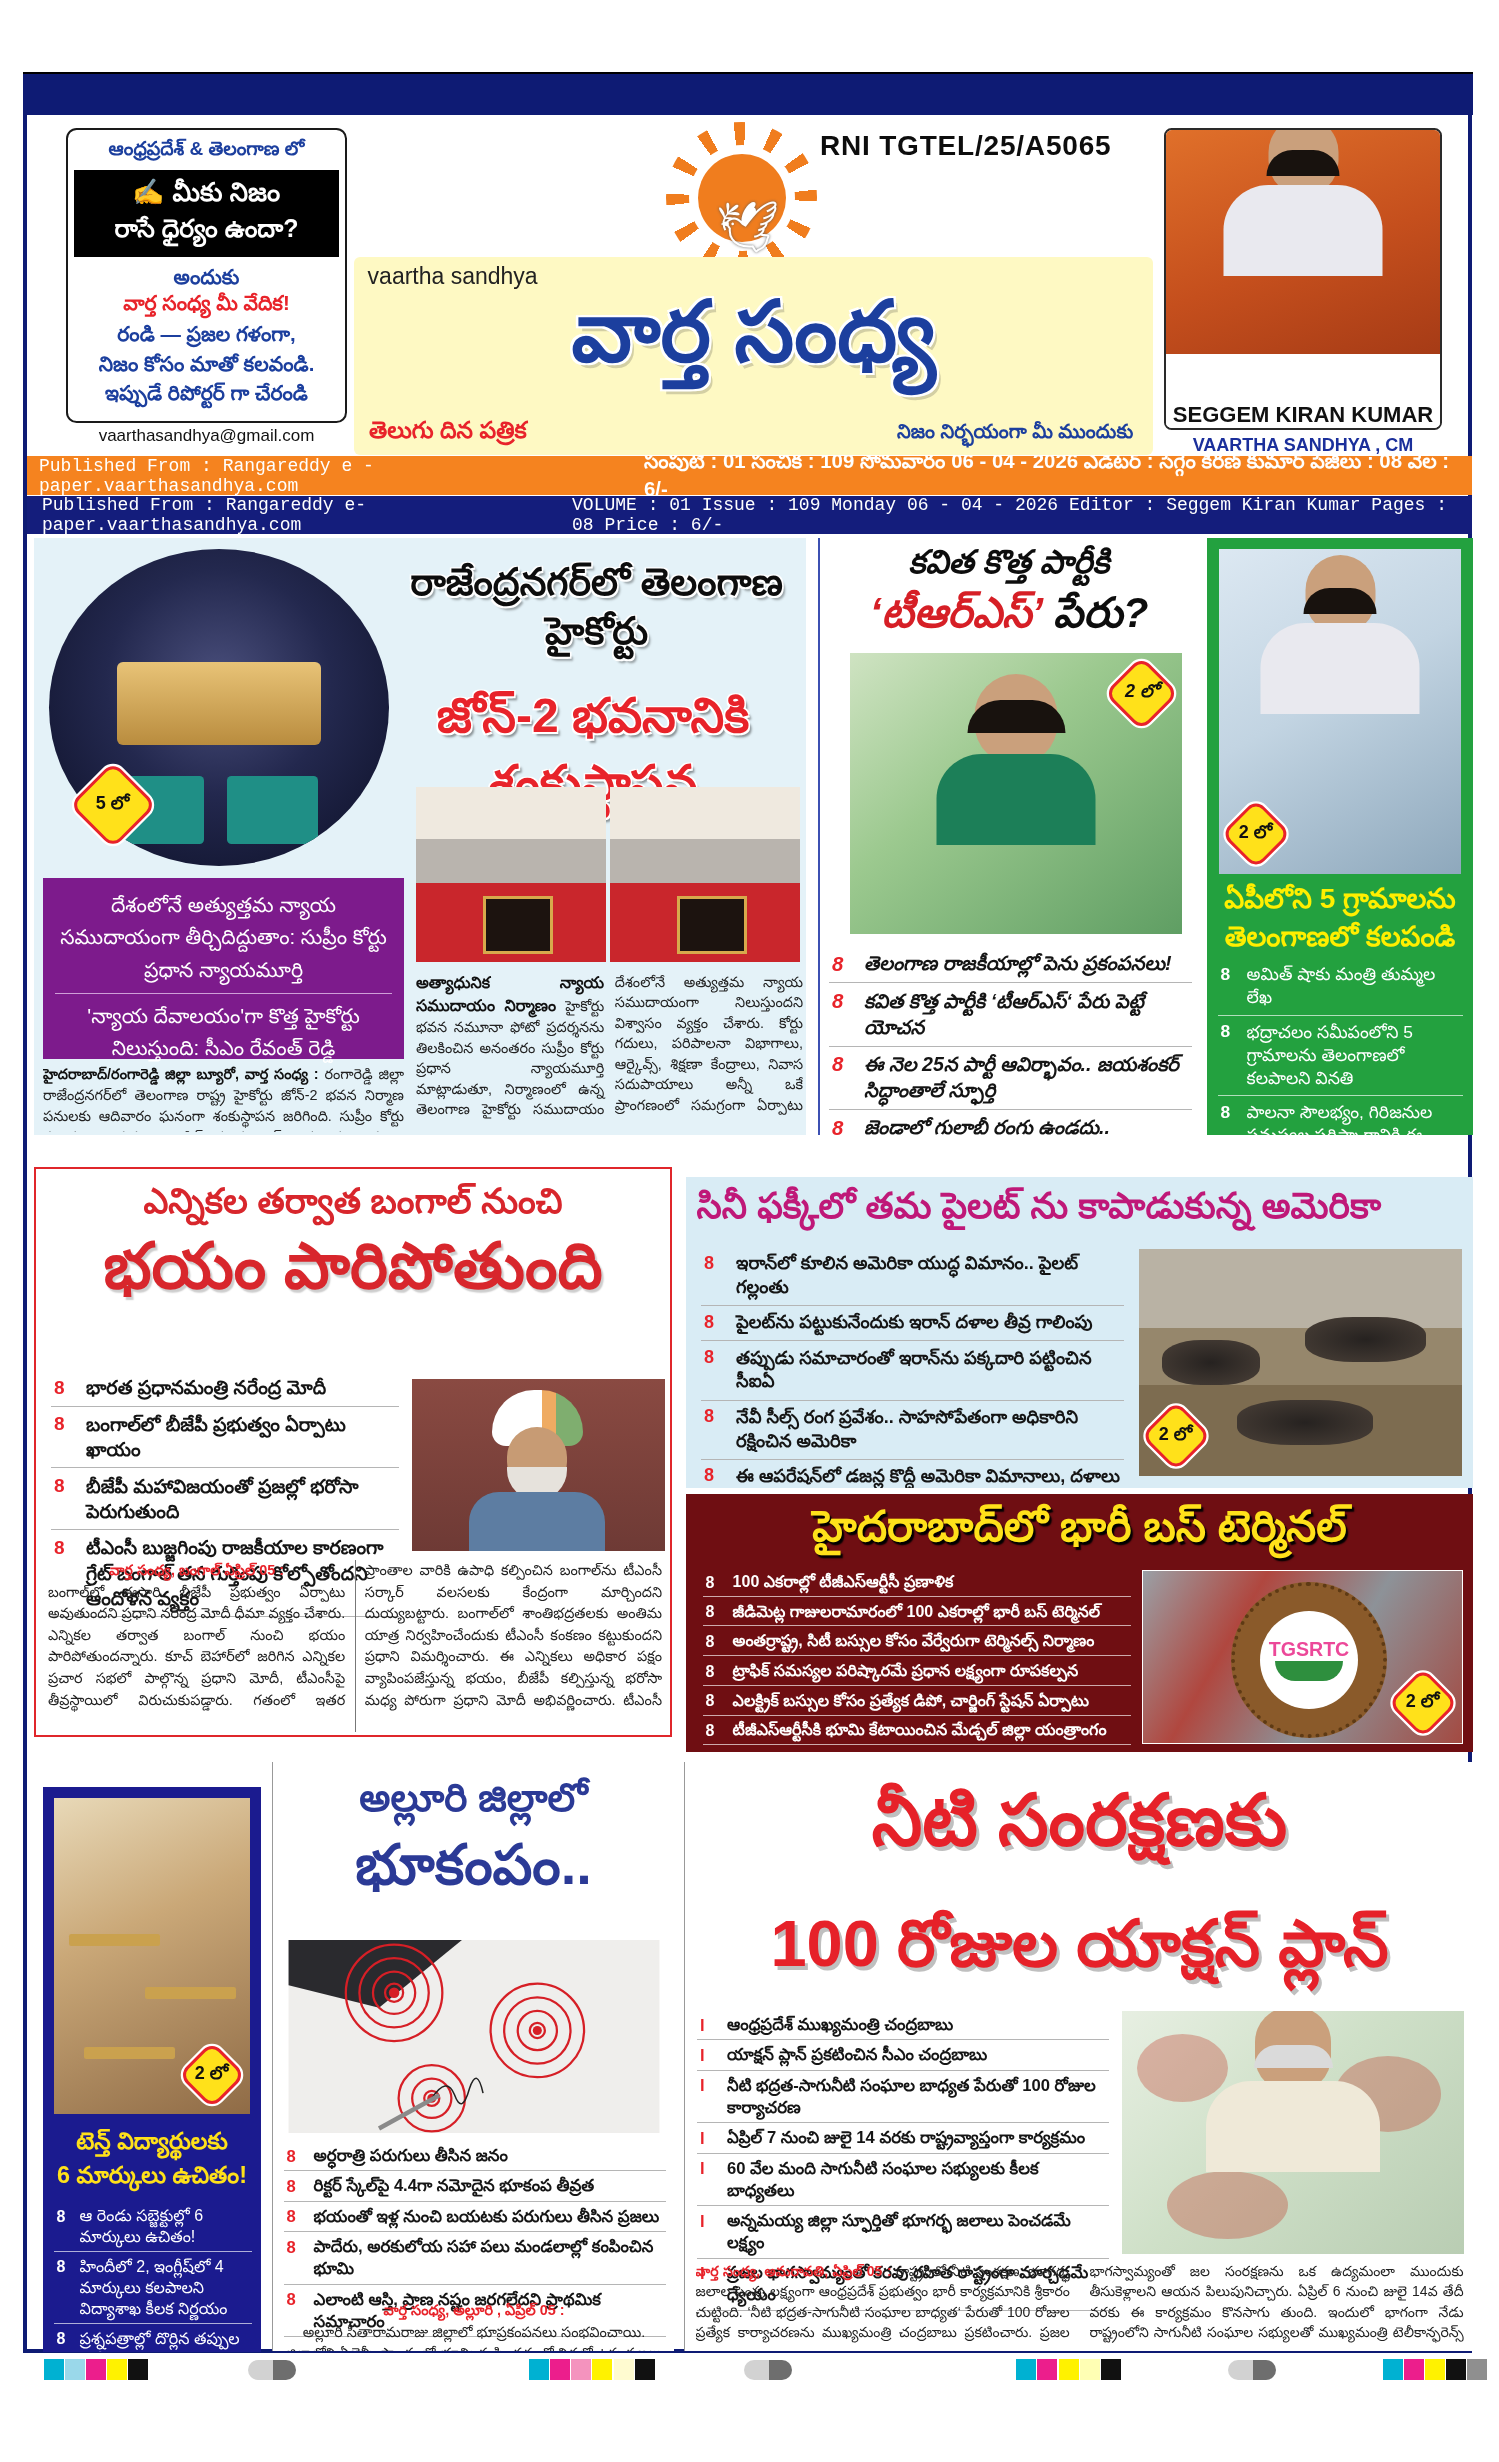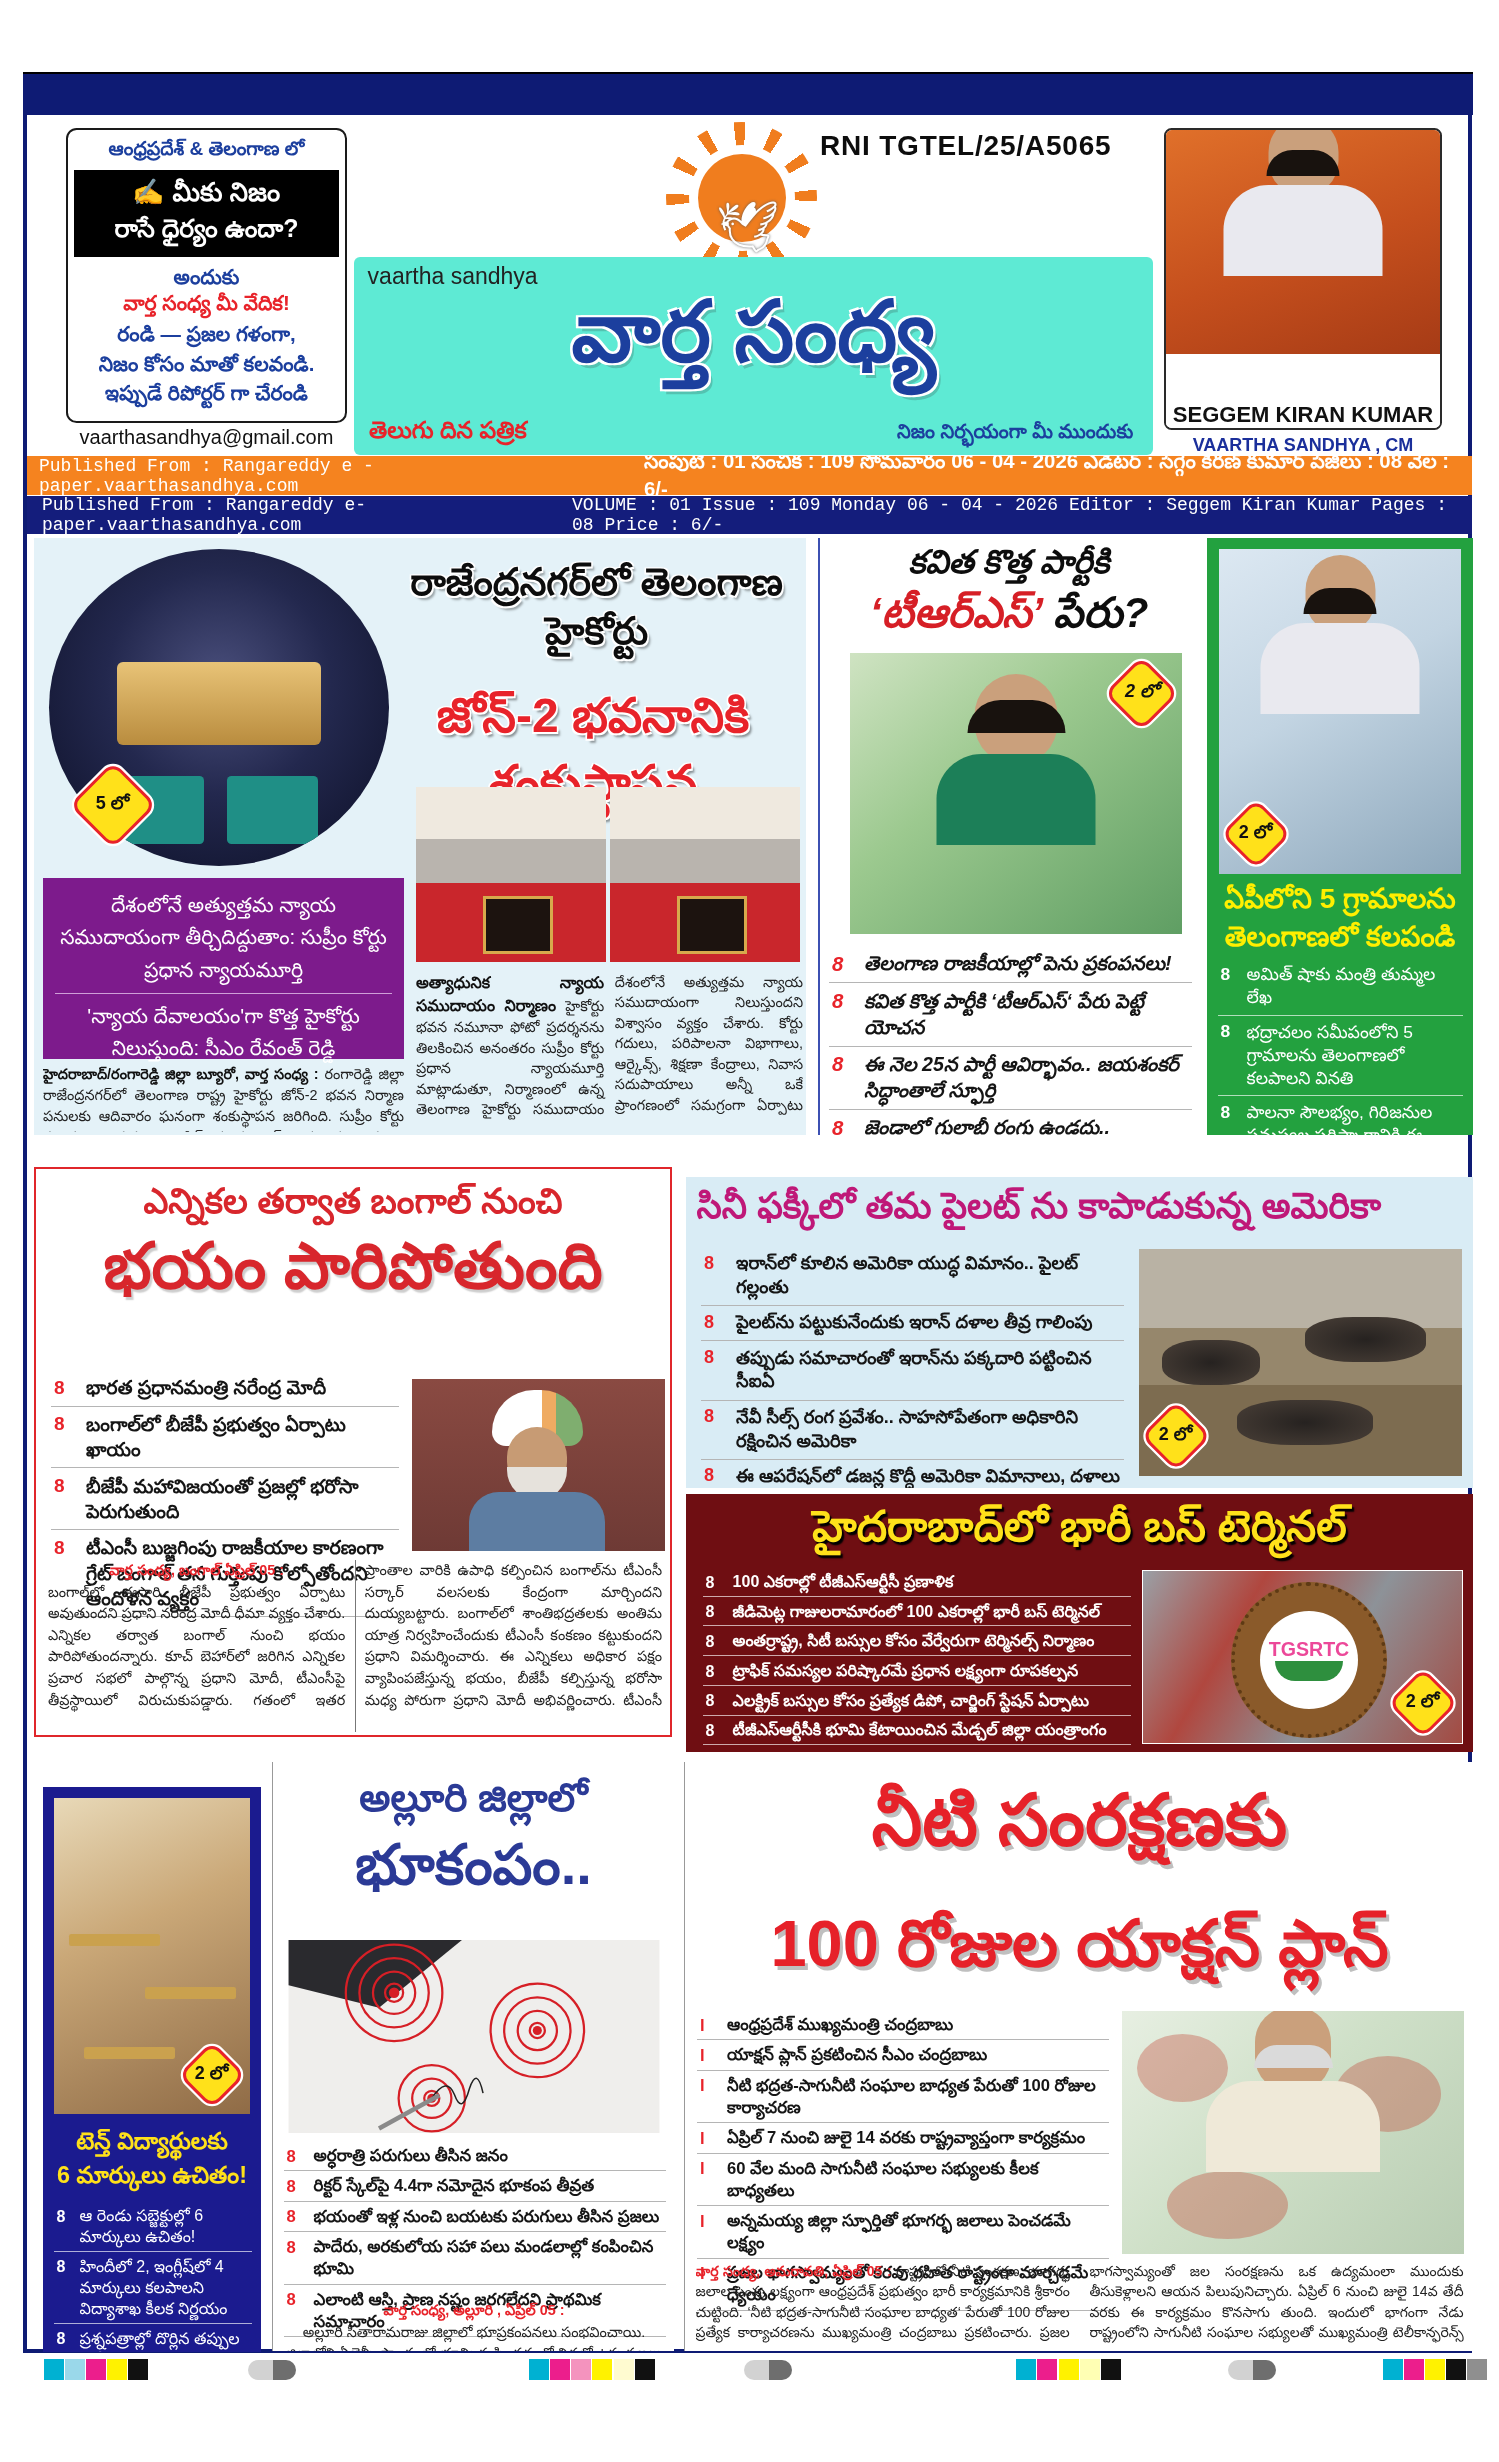--- a/index.html
+++ b/index.html
@@ -9,29 +9,29 @@
   
   .frame{left:23px;top:72px;width:1441px;height:2273px;border:4.5px solid #0e1b74;background:#fff;}
   .topband{left:23px;top:72px;width:1450px;height:41px;background:#0e1b74;border-top:2.3px solid #000;}
   
   .ad-box{left:66px;top:128px;width:281px;height:295px;border:2.3px solid #1a1a1a;border-radius:10.6px;background:#fff;padding:6px 4.5px;box-sizing:border-box;text-align:center;}
   .ad-region{color:#1c3f9e;font-weight:bold;font-size:19px;margin-top:1.5px;}
   .ad-black{background:#000;color:#fff;margin:6px 1.5px;padding:7.6px 3px;font-weight:bold;}
   .ad-black .l1{font-size:26px;} .ad-black .l2{font-size:25px;}
   .ad-blue{color:#1c3f9e;font-weight:bold;font-size:20.4px;line-height:1.45;}
   .ad-red{color:#e8232a;font-weight:bold;font-size:20.4px;}
-  .ad-email{left:66px;top:426px;width:281px;text-align:center;font-size:20px;color:#111;}
+  .ad-email{left:66px;top:426px;width:281px;text-align:center;font-size:17px;color:#111;}
   .rni{left:820px;top:130px;width:348px;font-size:28px;font-weight:bold;color:#0d0d0d;letter-spacing:0.8px;}
   .sun{left:651px;top:122px;width:181px;height:151px;z-index:1;}
   .sun .rays{position:absolute;left:15px;top:0;width:151px;height:151px;border-radius:50%;
     background:repeating-conic-gradient(from -6deg,#f07d1e 0 9deg,rgba(0,0,0,0) 9deg 30deg);}
   .sun .core{position:absolute;left:38px;top:23px;width:106px;height:106px;border-radius:50%;background:#fff;}
   .sun .disc{position:absolute;left:47px;top:32px;width:88px;height:88px;border-radius:50%;background:#f07d1e;}
   .dove{left:716px;top:198px;z-index:3;font-size:50px;color:#fff;text-shadow:0 0 3px #555;}
-  .masthead{left:354px;top:257px;width:799px;height:198px;background:#5eead4;border-radius:6px;z-index:2;}
+  .masthead{left:354px;top:257px;width:799px;height:198px;background:#fef9c3;border-radius:6px;z-index:2;}
   .mh-latin{position:absolute;left:13.6px;top:6px;font-size:23px;color:#222;}
   .mh-title{position:absolute;left:0;top:26px;width:100%;text-align:center;font-size:85px;font-weight:bold;color:#1c3f9e;
     text-shadow:-2.3px -2.3px 0 #fff,2.3px -2.3px 0 #fff,-2.3px 2.3px 0 #fff,2.3px 2.3px 0 #fff,3.8px 4.5px 0 #2a2a2a33;}
   .mh-sub{position:absolute;left:15px;bottom:6px;font-size:23.4px;font-weight:bold;color:#e8232a;}
   .mh-tag{position:absolute;right:19.6px;bottom:7.6px;font-size:19.6px;font-weight:bold;color:#1c3f9e;}
   .editor-box{left:1164px;top:128px;width:278px;height:302px;border:2.3px solid #2a2a2a;border-radius:7.6px;overflow:hidden;background:#fff;box-sizing:border-box;}
   .editor-photo{position:absolute;left:0;top:0;width:100%;height:224px;background:linear-gradient(160deg,#e0702a 0%,#c54f1d 55%,#a63b16 100%);}
   .person{position:absolute;left:50%;transform:translateX(-50%);}
   .head{width:70px;height:79px;border-radius:35px;background:#caa07c;margin:0 auto;}
   .hair{width:73px;height:26px;border-radius:35px 35px 0 0;background:#18120e;margin:0 auto -65px auto;position:relative;top:-6px;}

